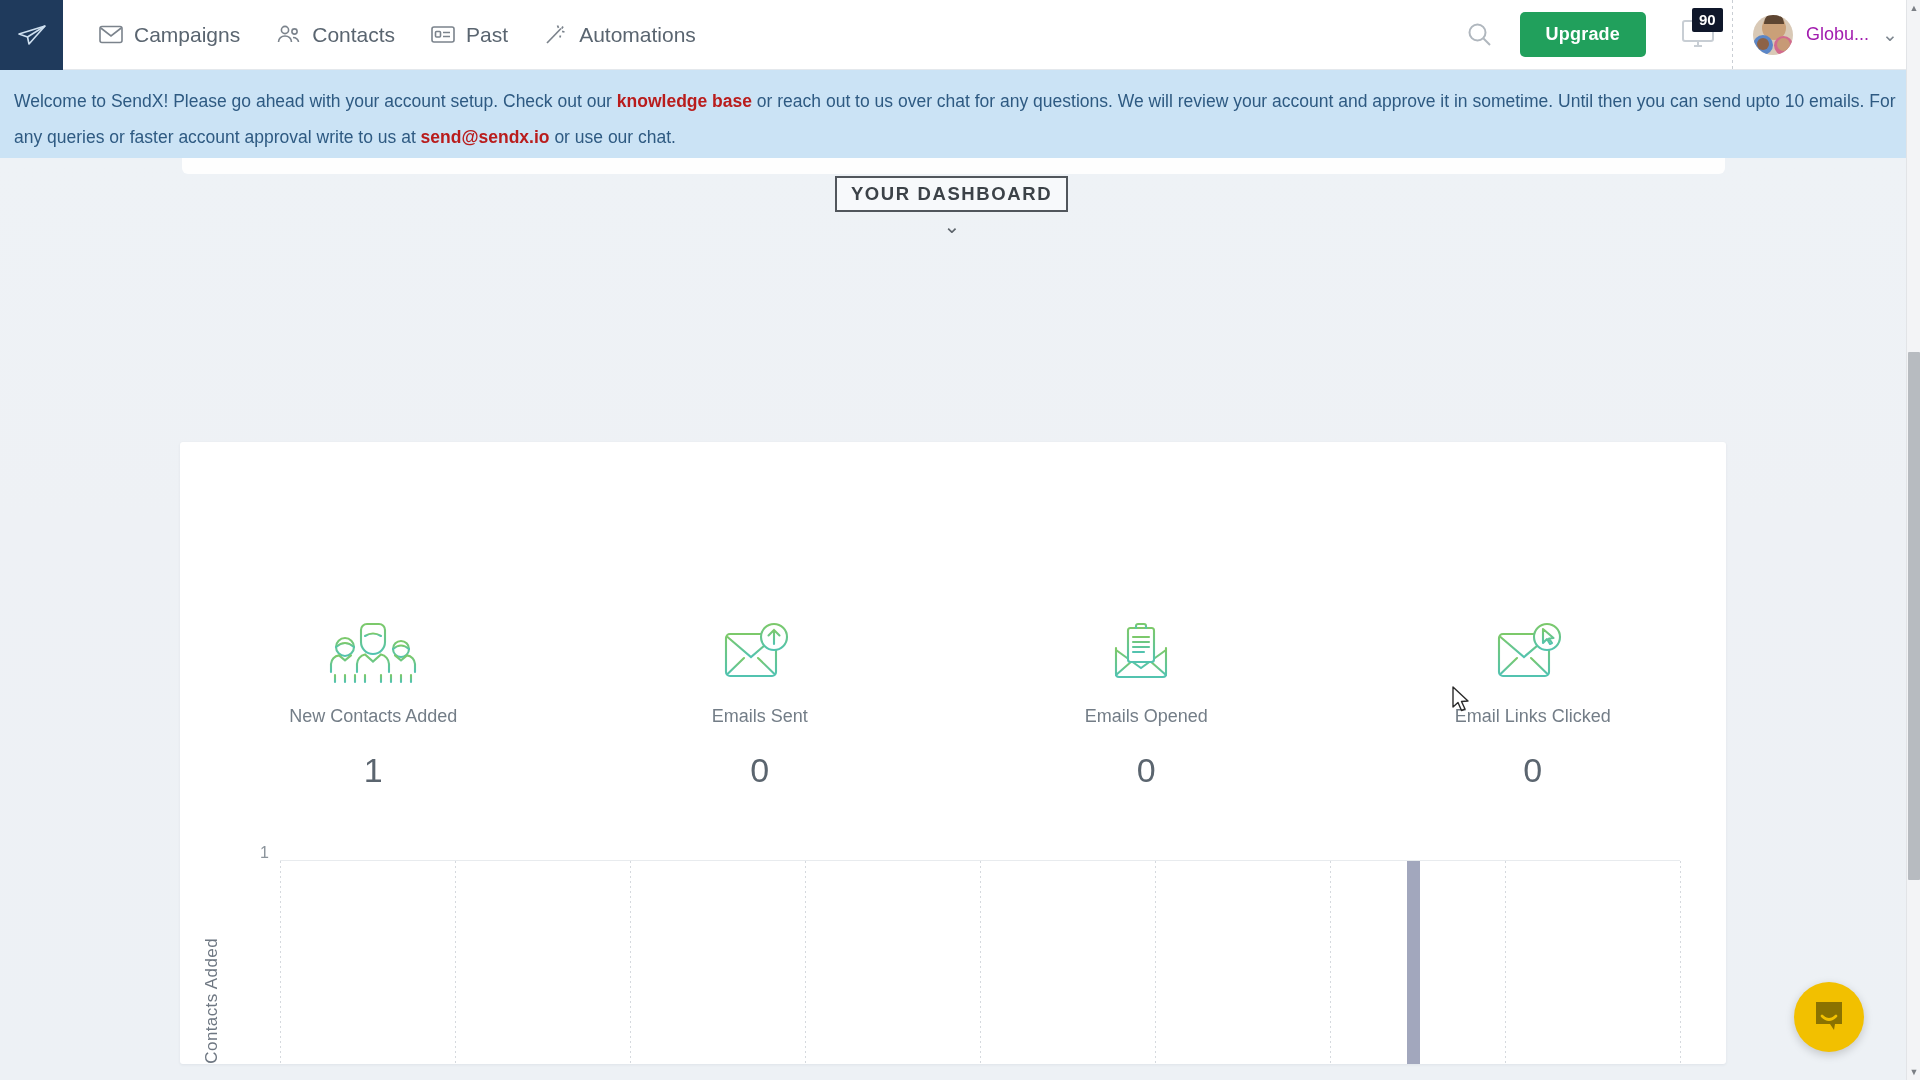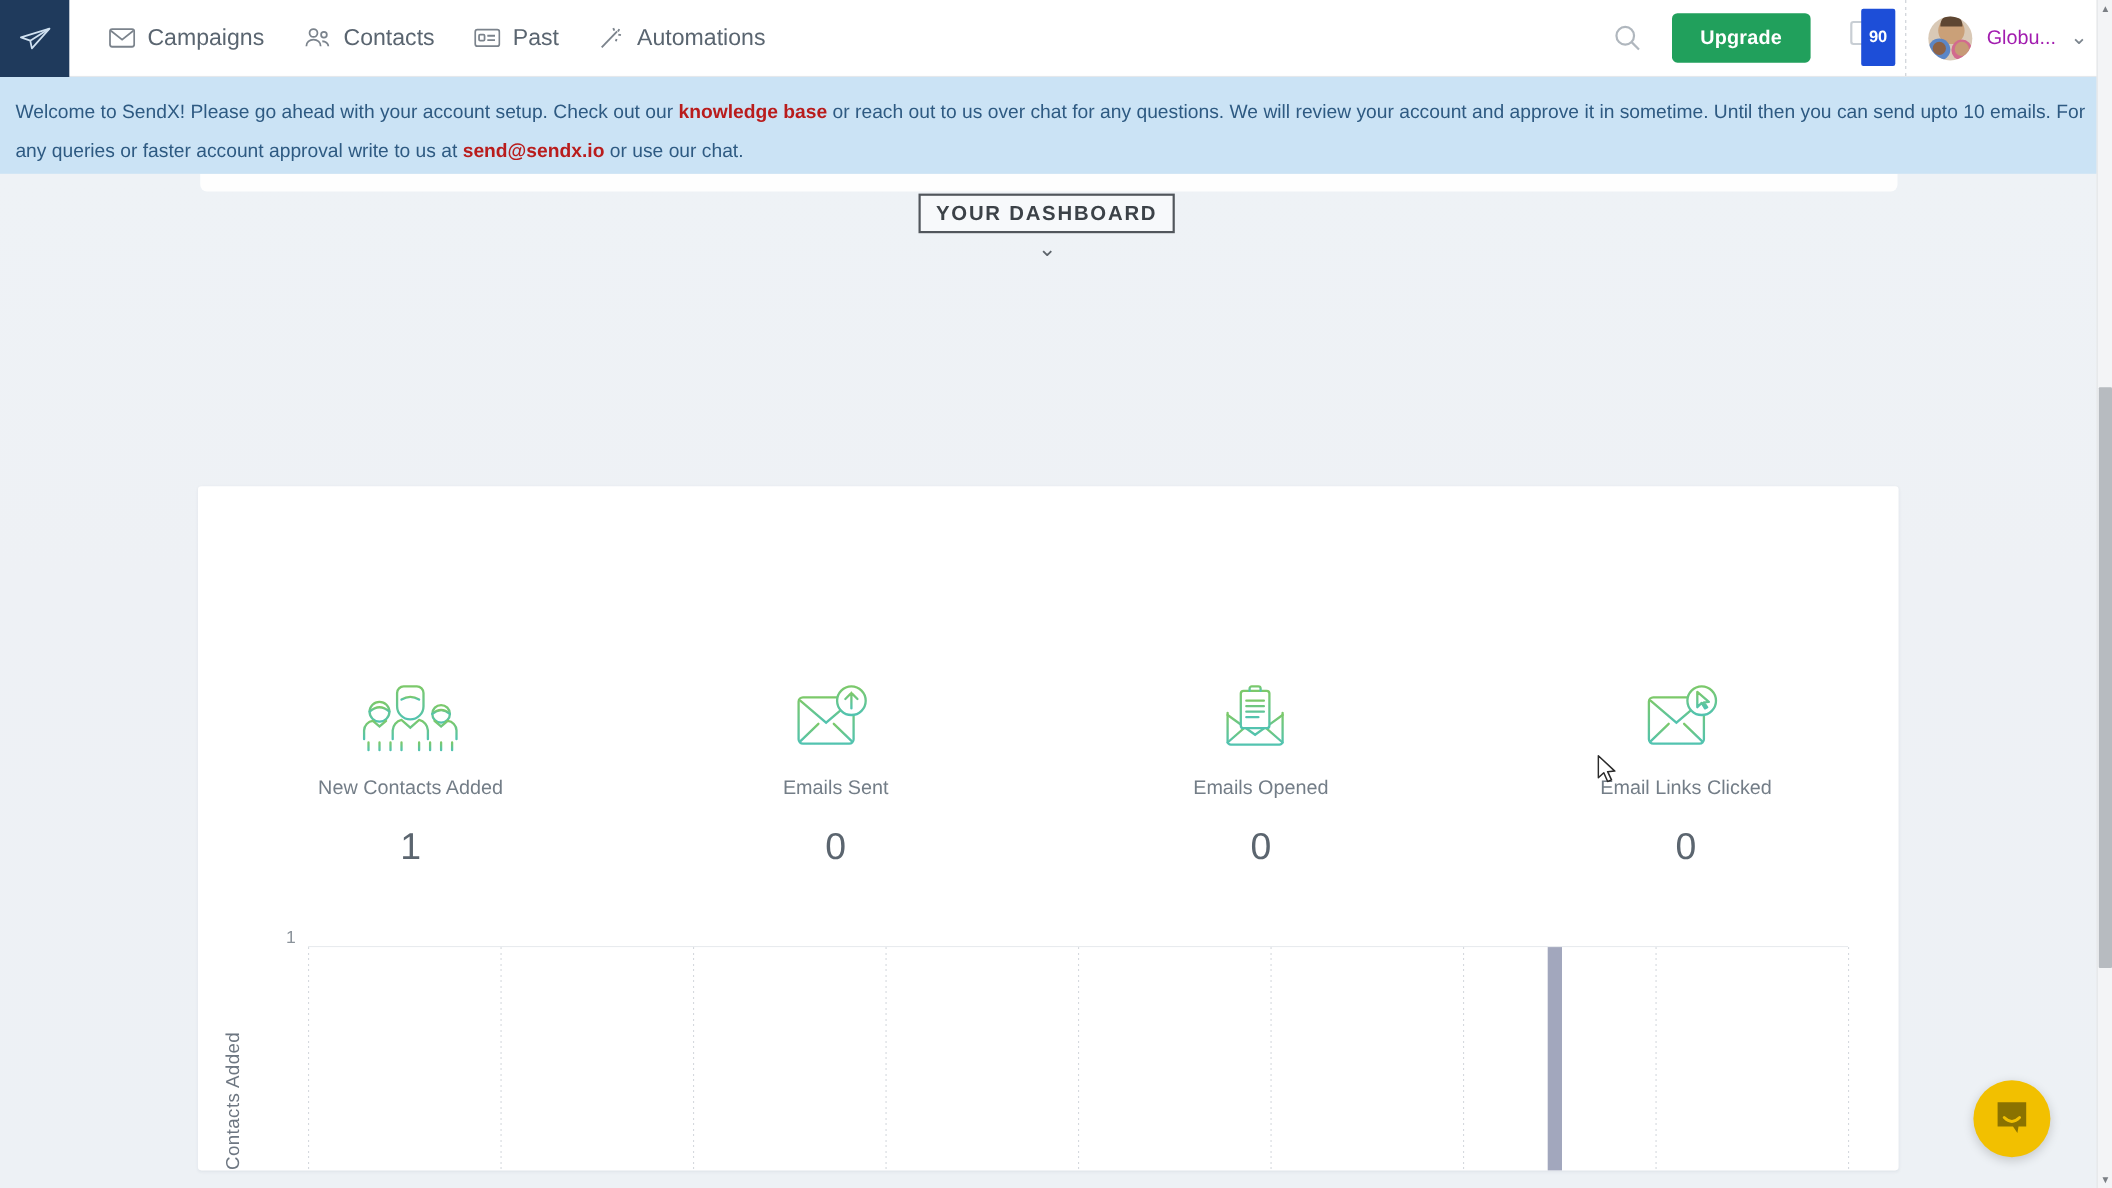--- a/index.html
+++ b/index.html
@@ -43,22 +43,22 @@
     margin-left: 14px; letter-spacing: .2px;
     font-family: "Liberation Sans", sans-serif;
   }
   .notif-wrap {
     position: relative; width: 60px; height: 70px; margin-left: 22px;
     display: flex; align-items: center; justify-content: center; cursor: pointer;
     color: #c3c9cf;
   }
   .notif-badge {
     position: absolute; top: 8px; left: 24px;
-    background: #1d4ed8; color: #fff; font-size: 15px; font-weight: 700;
-    padding: 17px 7px; border-radius: 2px; line-height: 18px;
+    background: #0f172a; color: #fff; font-size: 15px; font-weight: 700;
+    padding: 3px 7px; border-radius: 2px; line-height: 18px;
   }
   .nav-divider {
     width: 1px; height: 70px; margin: 0 4px;
     background: repeating-linear-gradient(to bottom, #c9ced4 0 3px, transparent 3px 6px);
   }
   .acct {
     display: flex; align-items: center; gap: 13px; padding: 0 22px 0 16px;
     height: 70px; cursor: pointer;
   }
   .avatar {

